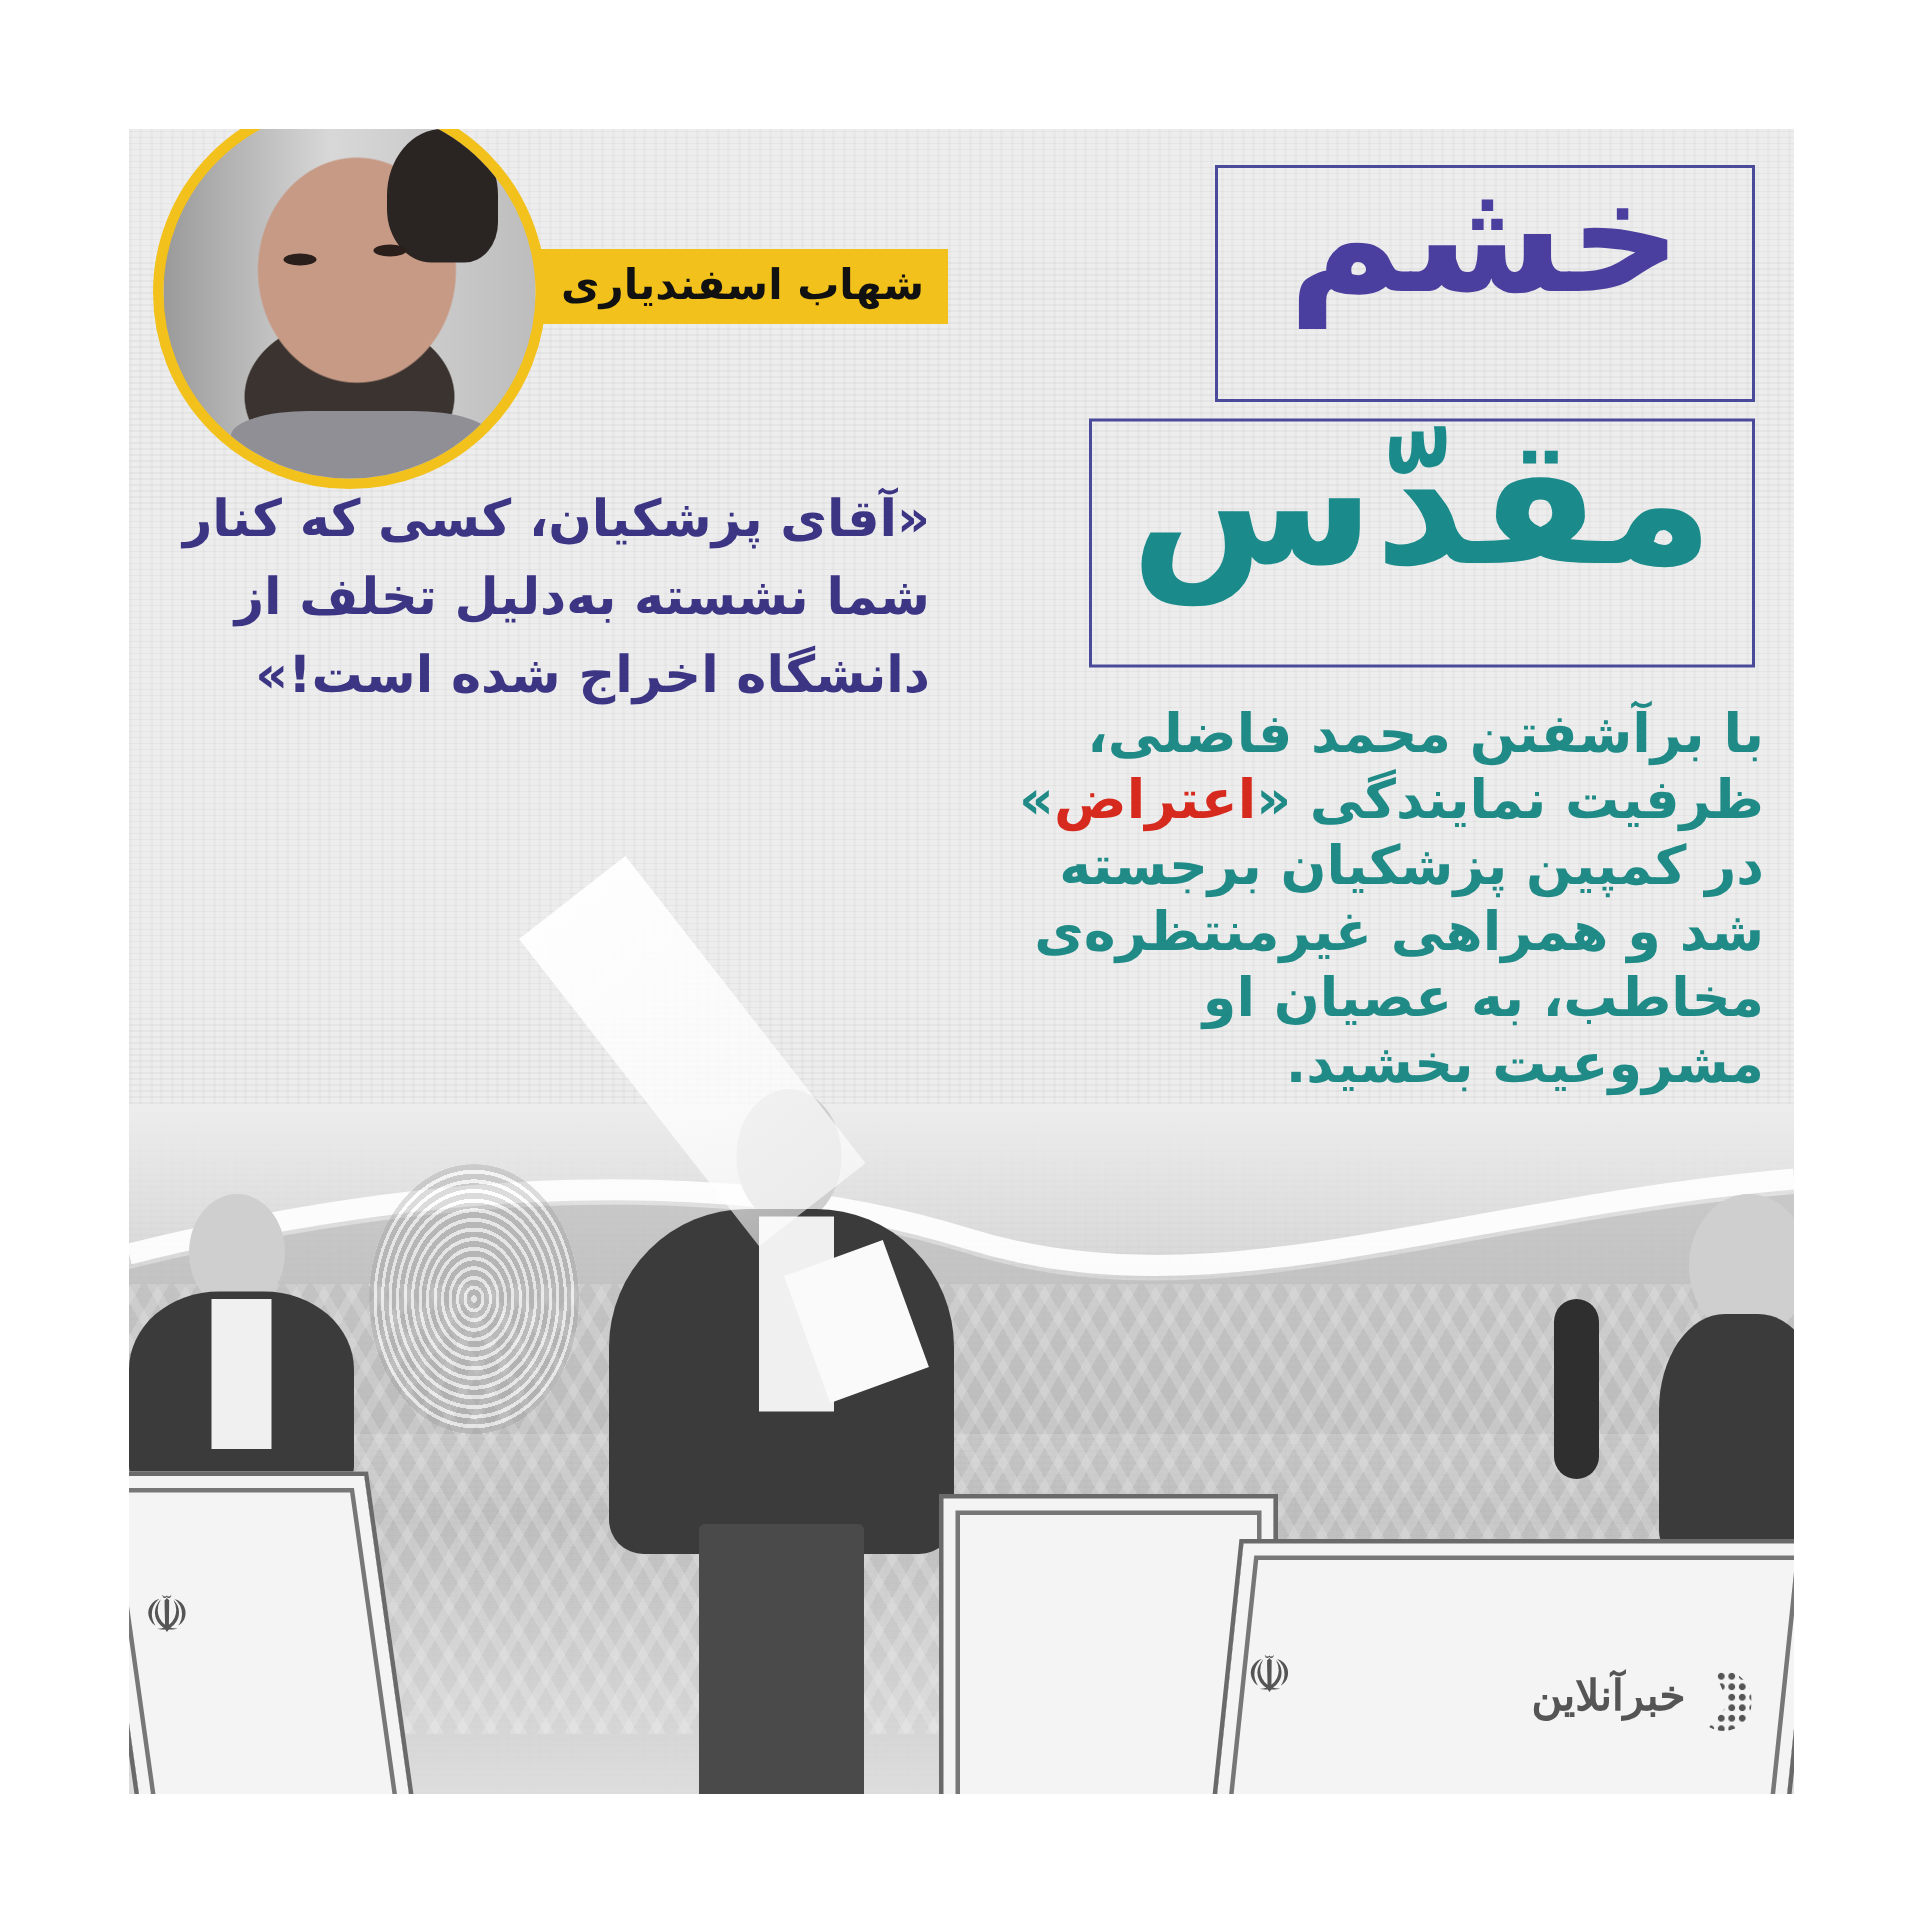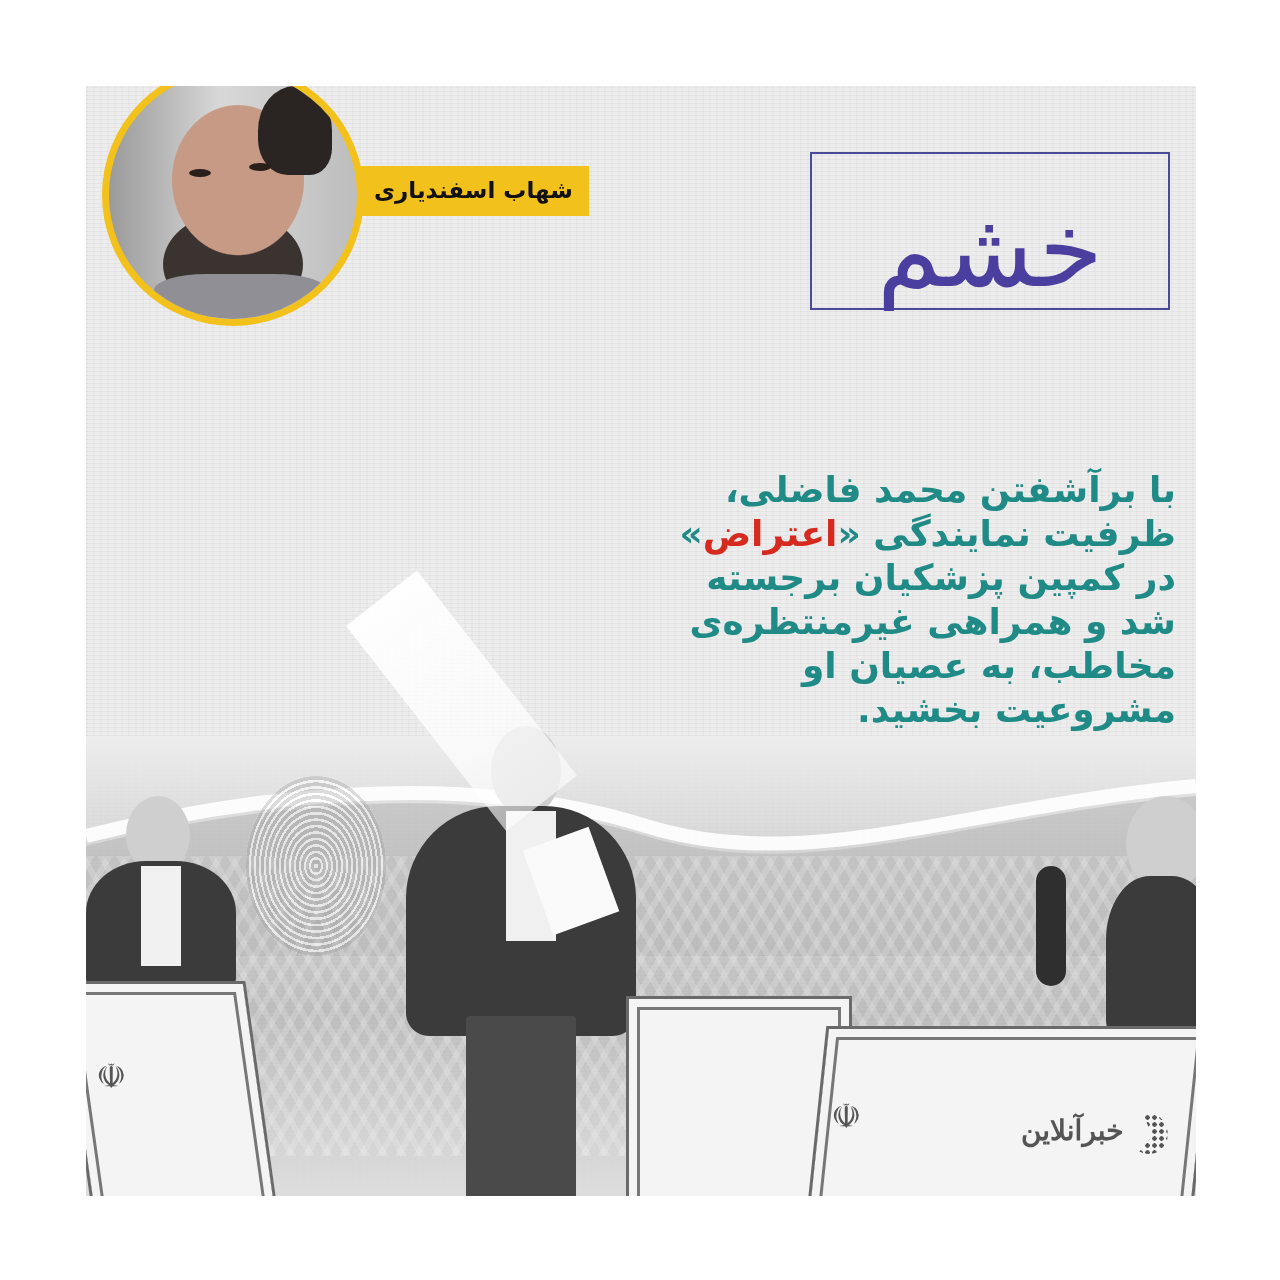--- a/index.html
+++ b/index.html
@@ -67,24 +67,23 @@
       position: absolute; left: 260px; top: 540px; width: 90px; height: 260px;
       background: linear-gradient(180deg, rgba(255,255,255,0.95), rgba(255,255,255,0.6));
       transform: rotate(-38deg);
       transform-origin: top left;
     }
 
     
     .title-box {
       position: absolute;
       border: 2px solid #4a4a9a;
-      display: flex; align-items: flex-end; justify-content: center;
+      display: flex; align-items: flex-start; justify-content: center;
       direction: rtl;
-      font-weight: normal;
-      margin-top: 42px;
+      font-weight: bold;
     }
     .title-1 {
       left: 724px; top: 24px; width: 356px; height: 154px;
       color: #4a3f9e; font-size: 104px; line-height: 1;
     }
     .title-2 {
       left: 640px; top: 193px; width: 440px; height: 162px;
       color: #1a8a8a; font-size: 118px; line-height: 1;
     }
     .title-box span { transform: translateY(-6px); }
@@ -117,21 +116,21 @@
       position: absolute; left: 18%; bottom: -4%; width: 70%; height: 22%;
       background: #8f8f95; border-radius: 30% 30% 0 0;
     }
     .portrait .eye {
       position: absolute; width: 22px; height: 8px; background: #2b1f1b; border-radius: 50%;
     }
     .name-badge {
       position: absolute; left: 272px; top: 80px;
       background: #f2c11b; padding: 4px 16px 6px 16px;
       direction: rtl;
-      font-weight: bold; font-size: 23px; color: #111;
+      font-weight: bold; font-size: 28px; color: #111;
       line-height: 40px;
     }
 
     .quote {
       position: absolute; left: 14px; top: 234px; width: 520px;
       direction: rtl; text-align: right;
       color: #3b3583; font-weight: bold;
       font-size: 34px; line-height: 52px;
     }
     .body-text {
@@ -189,32 +188,36 @@
     <div class="desk right"></div>
     <span class="emblem" style="left:10px; top:320px;">☫</span>
     <span class="emblem" style="left:745px; top:360px;">☫</span>
   </div>
 
   <div class="paper-stripe"></div>
 
   <div class="title-box title-1">
     <span>خشم</span>
   </div>
+  <div class="title-box title-2">
+    <span>مقدّس</span>
+  </div>
 
   <div class="lead">
     <span>با برآشفتن محمد فاضلی، ظرفیت نمایندگی «</span><span class="accent">اعتراض</span><span>» در کمپین پزشکیان برجسته شد و همراهی غیرمنتظره‌ی مخاطب، به عصیان او مشروعیت بخشید.</span>
   </div>
 
   <div class="portrait">
     <div class="hair"></div>
     <div class="eye" style="left:80px; top:98px;"></div>
     <div class="eye" style="left:140px; top:92px;"></div>
     <div class="collar"></div>
   </div>
   <div class="name-badge">شهاب اسفندیاری</div>
 
+  <div class="quote">«آقای پزشکیان، کسی که کنار شما نشسته به‌دلیل تخلف از دانشگاه اخراج شده است!»</div>
 
 
   <div class="logo">
     <div class="logo-globe"></div>
     <span class="logo-text">خبرآنلاین</span>
   </div>
 </div>
 
 </body></html>

